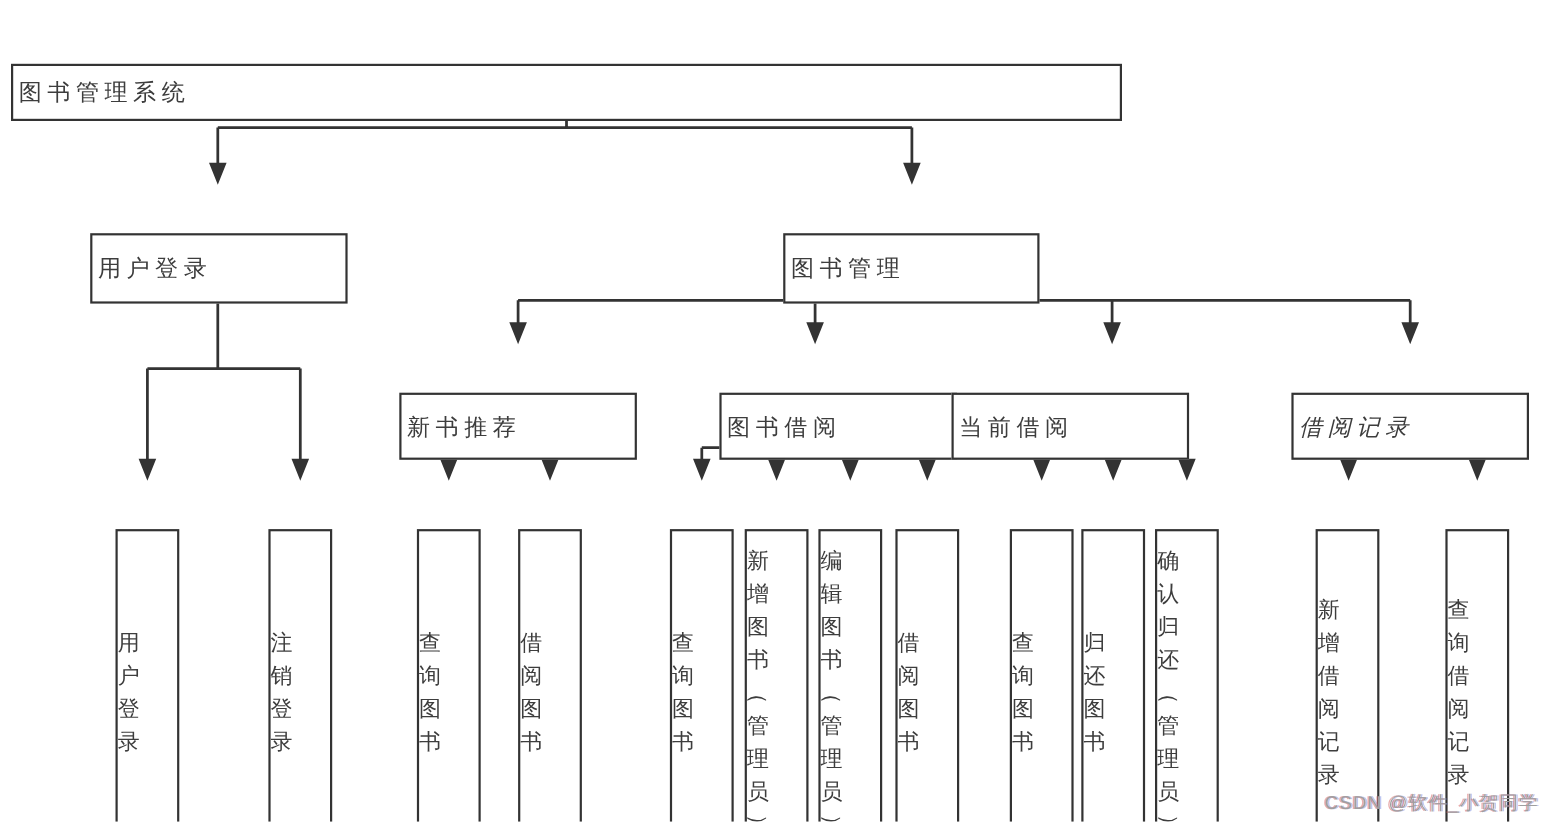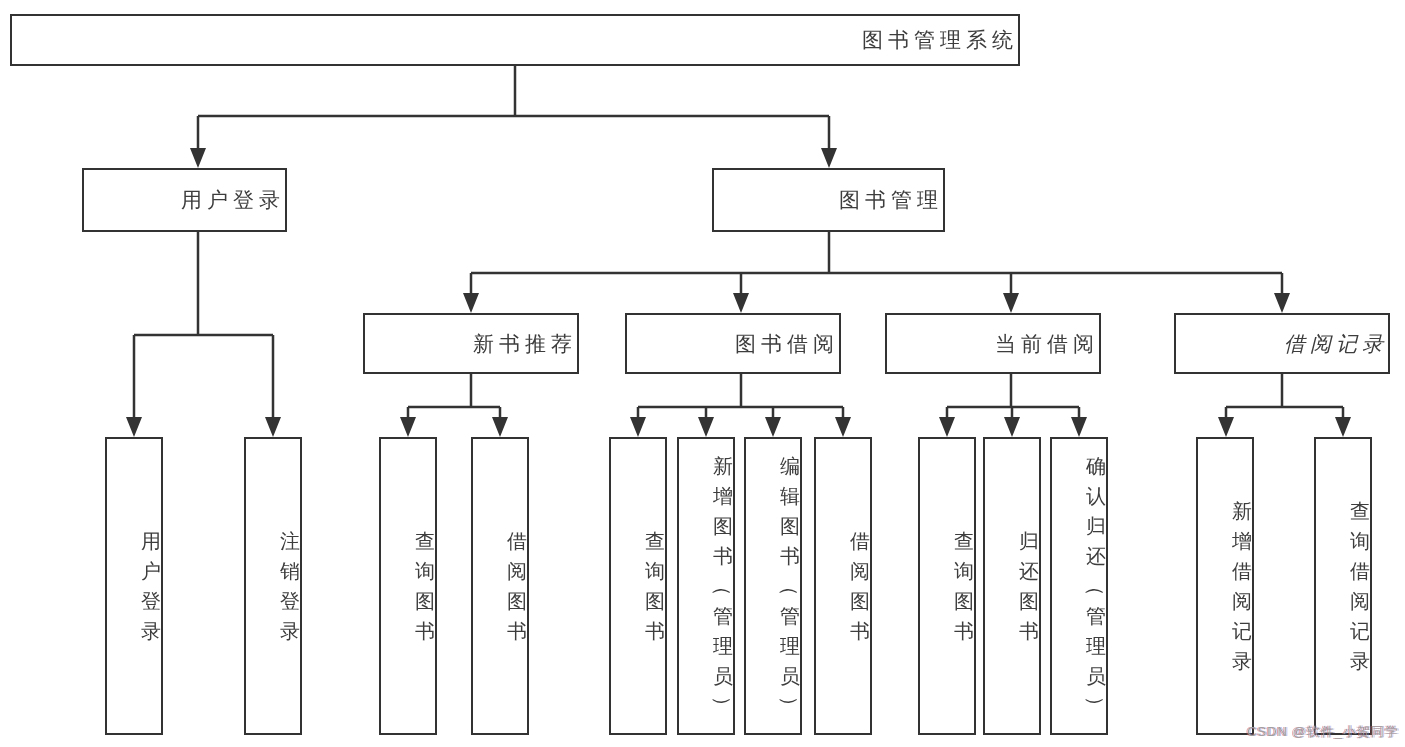--- a/index.html
+++ b/index.html
@@ -14,22 +14,23 @@
     background:#ffffff;
     overflow:hidden;
     font-family:"Liberation Sans",sans-serif;
   }
   #connectors{position:absolute;left:0;top:0;z-index:1;}
   .node{
     position:absolute;
     box-sizing:border-box;
     background:#ffffff;
     border:2.5px solid var(--line);
-    display:flex;align-items:center;justify-content:flex-end;
+    display:flex;align-items:center;justify-content:flex-start;
     z-index:2;
+    margin-top:44px;
   }
   .h-label{
     font-size:21px;
     letter-spacing:5px;
     padding-left:5px;
     color:var(--text);
     white-space:nowrap;
   }
   .v-label{display:block;}
   .v-char{
@@ -37,55 +38,55 @@
     height:30px;line-height:30px;
     text-align:center;
     font-size:20px;
     color:var(--text);
   }
   .v-rot{transform:rotate(90deg);}
   .watermark{
     position:absolute;
     right:6px;bottom:6px;
     z-index:5;
-    font-size:13px;
+    font-size:17px;
     letter-spacing:1px;
     color:var(--wm);
     text-shadow:-1.5px 0 0 rgba(210,90,90,0.5), 1.5px 0 0 rgba(110,130,225,0.45);
     white-space:nowrap;
   }
 </style>
 </head>
 <body>
 
 <div id="canvas">
 
   <svg id="connectors" width="1405" height="747" viewBox="0 0 1405 747">
       <path d="M515 66L515 116M198 116L829 116M198 116L198 152M829 116L829 152M198 232L198 335M134 335L273 335M134 335L134 421M273 335L273 421M829 232L829 273M471 273L1282 273M471 273L471 297M741 273L741 297M1011 273L1011 297M1282 273L1282 297M471 374L471 407M408 407L500 407M408 407L408 421M500 407L500 421M741 374L741 407M638 407L843 407M638 407L638 421M706 407L706 421M773 407L773 421M843 407L843 421M1011 374L1011 407M947 407L1079 407M947 407L947 421M1012 407L1012 421M1079 407L1079 421M1282 374L1282 407M1226 407L1343 407M1226 407L1226 421M1343 407L1343 421" fill="none" stroke="#333333" stroke-width="2.5"></path>
       <path d="M190 148L206 148L198 168ZM821 148L837 148L829 168ZM126 417L142 417L134 437ZM265 417L281 417L273 437ZM463 293L479 293L471 313ZM733 293L749 293L741 313ZM1003 293L1019 293L1011 313ZM1274 293L1290 293L1282 313ZM400 417L416 417L408 437ZM492 417L508 417L500 437ZM630 417L646 417L638 437ZM698 417L714 417L706 437ZM765 417L781 417L773 437ZM835 417L851 417L843 437ZM939 417L955 417L947 437ZM1004 417L1020 417L1012 437ZM1071 417L1087 417L1079 437ZM1218 417L1234 417L1226 437ZM1335 417L1351 417L1343 437Z" fill="#333333"></path>
     </svg>
 
   <div class="node" style="left:10px;top:14px;width:1010px;height:52px;">
     <span class="h-label">图书管理系统</span>
   </div>
 
-  <div class="node" style="left:82px;top:168px;width:205px;height:64px;">
+  <div class="node" style="left:82px;top:168px;width:234px;height:64px;">
     <span class="h-label">用户登录</span>
   </div>
   <div class="node" style="left:363px;top:313px;width:216px;height:61px;">
     <span class="h-label">新书推荐</span>
   </div>
 
   <div class="node" style="left:712px;top:168px;width:233px;height:64px;">
     <span class="h-label">图书管理</span>
   </div>
-  <div class="node" style="left:625px;top:313px;width:216px;height:61px;">
+  <div class="node" style="left:654px;top:313px;width:216px;height:61px;">
     <span class="h-label">图书借阅</span>
   </div>
-  <div class="node" style="left:885px;top:313px;width:216px;height:61px;padding-left:24px;">
+  <div class="node" style="left:865px;top:313px;width:216px;height:61px;">
     <span class="h-label">当前借阅</span>
   </div>
   <div class="node" style="left:1174px;top:313px;width:216px;height:61px;font-style:italic;">
     <span class="h-label">借阅记录</span>
   </div>
 
   <div class="node" style="left:105px;top:437px;width:58px;height:298px;">
     <span class="v-label">
         <span class="v-char">用</span>
         <span class="v-char">户</span>

